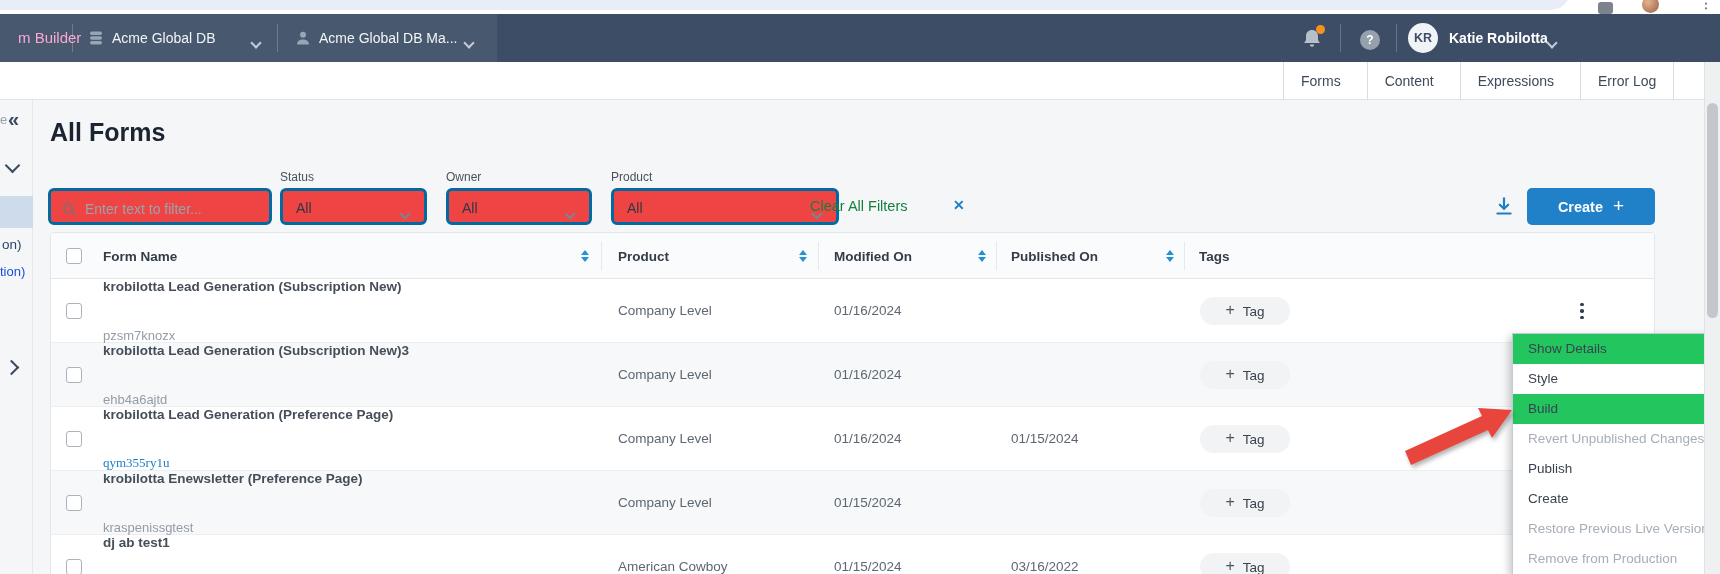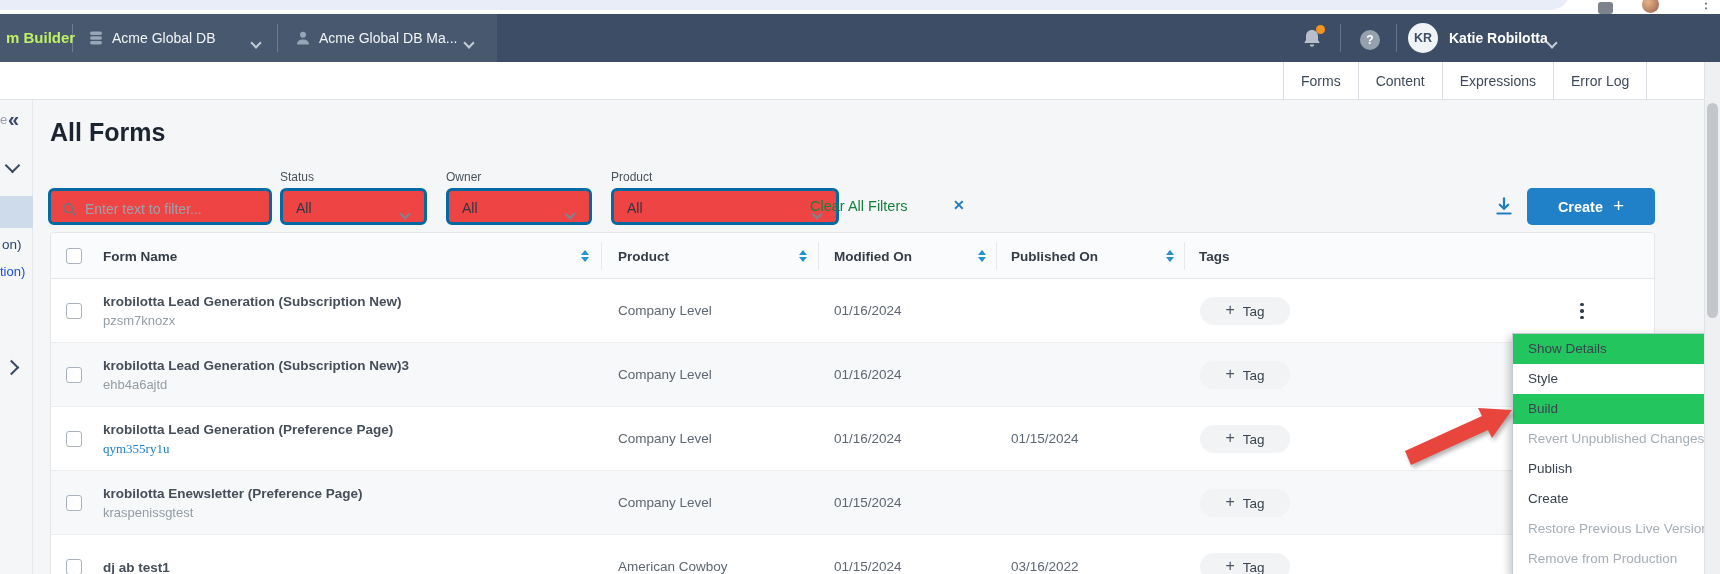--- a/index.html
+++ b/index.html
@@ -12,39 +12,39 @@
   .url-pill { position:absolute; left:-30px; top:-28px; width:1600px; height:38px; border-radius:19px; background:#e9edf7; }
   .u-star { position:absolute; left:1562px; top:12px; font-size:16px; color:#3f444b; }
   .b-ext { position:absolute; left:1598px; top:2px; width:15px; height:12px; background:#7d838c; border-radius:3px; }
   .b-avatar { position:absolute; left:1642px; top:-4px; width:17px; height:17px; border-radius:50%;
               background:radial-gradient(circle at 35% 35%, #e7b289, #95604b); }
   .b-menu { position:absolute; left:1699px; top:-5px; font-size:14px; color:#41454b; }
 
   
   .app-header { position:absolute; left:0; top:14px; width:1720px; height:48px; background:#3d4d66; }
   .hdr-left { position:absolute; left:0; top:0; width:497px; height:48px; background:#47586f; display:flex; align-items:center; }
-  .app-title { position:absolute; left:6px; top:15px; color:#bef264; font-weight:bold; font-size:15px; white-space:nowrap; }
+  .app-title { position:absolute; left:18px; top:15px; color:#f9a8d4; font-weight:normal; font-size:15px; white-space:nowrap; }
   .hvdiv { position:absolute; top:10px; width:1px; height:28px; background:rgba(255,255,255,.22); }
   .hsel-icon { position:absolute; top:16px; width:16px; height:16px; }
   .hsel-text { position:absolute; top:16px; color:#f2f5f8; font-size:14px; white-space:nowrap; }
   .chev { display:inline-block; width:8px; height:8px; border-right:2px solid #c3cbd5; border-bottom:2px solid #c3cbd5; transform:rotate(45deg); }
   .hchev { position:absolute; top:19px; }
 
   .bell-wrap { position:absolute; left:1300px; top:13px; width:24px; height:24px; }
   .bell-dot { position:absolute; right:-1px; top:-2px; width:9px; height:9px; border-radius:50%; background:#f6921e; }
   .help-btn { position:absolute; left:1360px; top:16px; width:20px; height:20px; border-radius:50%; background:#96a1ae;
               color:#fff; font-size:12px; font-weight:bold; text-align:center; line-height:20px; }
   .kr-avatar { position:absolute; left:1408px; top:9px; width:30px; height:30px; border-radius:50%; background:#f1f4f7;
                color:#3d4d66; font-size:12.5px; font-weight:bold; text-align:center; line-height:30px; }
   .kr-name { position:absolute; left:1449px; top:16px; color:#fff; font-size:14px; font-weight:bold; white-space:nowrap; }
   .kr-chev { position:absolute; left:1548px; top:19px; }
 
   
   .tab-bar { position:absolute; left:0; top:62px; width:1720px; height:38px; background:#fff; border-bottom:1px solid #dfe3e7; }
-  .tabs { position:absolute; left:1283px; top:0; height:38px; display:flex; }
+  .tabs { position:absolute; left:1283px; top:0; height:38px; display:flex;gap:9px; }
   .tab { height:38px; padding:0 17px; display:flex; align-items:center; font-size:14px; color:#3e4a5a;
          border-left:1px solid #d9dde2; position:relative; white-space:nowrap; }
   .tab:last-child { border-right:1px solid #d9dde2; }
   .tab.active::after { content:''; position:absolute; left:0; right:0; bottom:-1px; height:1px; background:#fff; }
 
   
   .content { position:absolute; left:0; top:100px; width:1720px; height:474px; background:#f4f6f8; }
   .sidebar { position:absolute; left:0; top:0; width:33px; height:474px; border-right:1px solid #e5e8ec; }
   .sb-top { position:absolute; left:0; top:12px; font-size:13px; color:#97a1ac; }
   .sb-collapse { position:absolute; left:8px; top:8px; font-size:20px; color:#3b4a63; font-weight:bold; }
@@ -83,21 +83,21 @@
   .sort { position:absolute; top:17px; width:9px; }
   .sort i { display:block; width:0; height:0; border-left:4.5px solid transparent; border-right:4.5px solid transparent; }
   .sort .up { border-bottom:5px solid #2492d0; margin-bottom:2px; }
   .sort .dn { border-top:5px solid #2492d0; }
   .hdiv { position:absolute; top:9px; width:1px; height:28px; background:#e6e9ec; }
   .cbx { position:absolute; left:15px; width:16px; height:16px; border:1.5px solid #aab3bd; border-radius:3px; background:#fff; }
   .thead .cbx { top:15px; }
   .row { position:relative; height:64px; border-bottom:1px solid #eceff2; background:#fff; }
   .row.shaded { background:#f6f8fa; }
   .row .cbx { top:24px; }
-  .namecell { position:absolute; left:52px; top:0; height:64px; display:flex; flex-direction:column; justify-content:center; gap:4px; }
+  .namecell { position:absolute; left:52px; top:0; height:64px; display:flex; flex-direction:column; justify-content:space-between; gap:4px; }
   .fname { font-size:13.5px; font-weight:bold; color:#454e59; white-space:nowrap; }
   .fcode { font-size:13px; color:#949ca5; }
   .fcode:empty { display:none; }
   .fcode.link { color:#2080c8;font-family:Liberation Serif, serif; }
   .cellp { position:absolute; top:0; line-height:64px; font-size:13.5px; color:#5d6772; white-space:nowrap; }
   .c-product { left:567px; } .c-modified { left:783px; } .c-published { left:960px; }
   .tag-pill { position:absolute; left:1149px; top:18px; width:90px; height:28px; border-radius:14px; background:#f1f3f5;
               display:flex; align-items:center; justify-content:center; gap:8px; }
   .tag-pill .tplus { font-size:16px; color:#4a5560; margin-top:-2px; }
   .tag-pill .tlbl { font-size:13.5px; color:#3a434f; }

